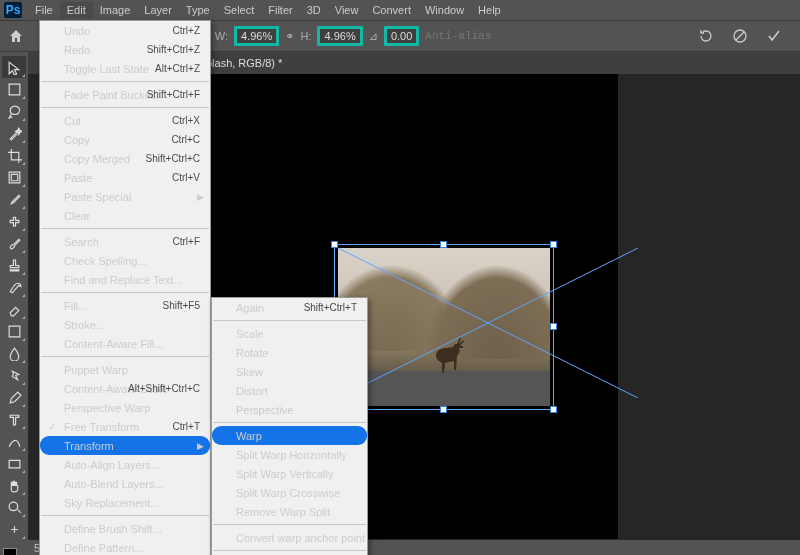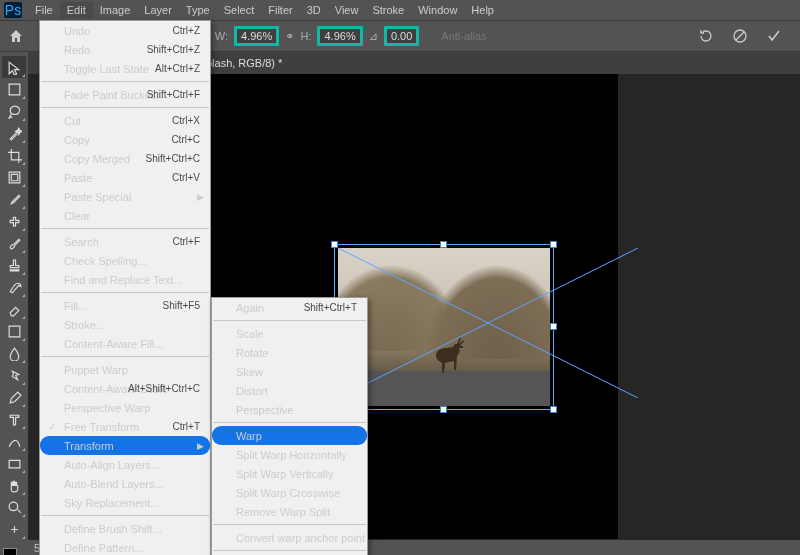--- a/index.html
+++ b/index.html
@@ -1,29 +1,29 @@
 <!DOCTYPE html>
 <html><head>
 <meta charset="utf-8">
 <style>
 * { margin:0; padding:0; box-sizing:border-box; font-family:"Segoe UI",Tahoma,sans-serif; font-size:11px; color:#ccc; user-select:none; }
 body { background:#323232; width:800px; height:555px; overflow:hidden; position:relative; }
 
 
 .menubar { height:20px; background:#535353; display:flex; align-items:center; padding-left:4px; }
-.ps-logo { width:18px; height:16px; background:#001e36; color:#31a8ff; font-size:14px; font-weight:normal; display:flex; align-items:center; justify-content:center; border-radius:2px; margin-right:6px; }
+.ps-logo { width:18px; height:16px; background:#001e36; color:#31a8ff; font-size:12px; font-weight:bold; display:flex; align-items:center; justify-content:center; border-radius:2px; margin-right:6px; }
 .menubar span.mi { padding:2px 7px; cursor:default; }
 .menubar span.mi.open { background:#4b4b4b; }
 
 
 .optbar { height:32px; background:#535353; border-top:1px solid #383838; border-bottom:1px solid #383838; display:flex; align-items:center; padding-left:6px; gap:6px; font-size:10px; color:#bbb; }
 .home-ic { width:20px; height:20px; display:flex; align-items:center; justify-content:center; }
 .opt-field { background:#3f3f3f; border:3px solid #14b8a6; padding:1px 4px; color:#ddd; }
 .opt-label{color:#aaa;}
-.anti{color:#777;margin-left:16px;}
+.anti{color:#777;margin-left:0;font-family:Liberation Mono, monospace;}
 .optbar .right { margin-left:auto; display:flex; gap:18px; padding-right:18px; }
 .opt-ic { width:16px;height:16px; }
 
 
 .tabbar { height:22px; background:#3f3f3f; display:flex; align-items:center; padding-left:34px; font-size:10px; }
 .tab { padding:3px 8px; color:#ddd; }
 
 
 .tools { position:absolute; left:0; top:52px; width:28px; background:#535353; display:flex; flex-direction:column; align-items:center; padding-top:4px; gap:0; }
 .tool { width:24px; height:22px; display:flex; align-items:center; justify-content:center; color:#ddd; position:relative; }
@@ -63,21 +63,21 @@
 .transform-menu { left:211px; top:297px; width:157px; }
 
 
 .status { position:absolute; left:28px; bottom:0; right:0; height:15px; background:#535353; display:flex; align-items:center; font-size:9px; color:#bbb; padding:0 6px; gap:10px; }
 </style>
 </head>
 <body>
 
 <div class="menubar">
   <div class="ps-logo">Ps</div>
-  <span id="mb"><span class="mi">File</span><span class="mi open">Edit</span><span class="mi">Image</span><span class="mi">Layer</span><span class="mi">Type</span><span class="mi">Select</span><span class="mi">Filter</span><span class="mi">3D</span><span class="mi">View</span><span class="mi">Stroke</span><span class="mi">Window</span><span class="mi">Help</span></span>
+  <span id="mb"><span class="mi">File</span><span class="mi open">Edit</span><span class="mi">Image</span><span class="mi">Layer</span><span class="mi">Type</span><span class="mi">Select</span><span class="mi">Filter</span><span class="mi">3D</span><span class="mi">View</span><span class="mi">Convert</span><span class="mi">Window</span><span class="mi">Help</span></span>
 </div>
 
 <div class="optbar">
   <div class="home-ic">
     <svg width="16" height="16" viewBox="0 0 16 16">
         <path fill="#ccc" d="M8 2 2 8h2v6h3V10h2v4h3V8h2z"></path>
       </svg>
   </div>
   <span style="width:150px"></span>
   <span class="opt-label">7 px</span>

